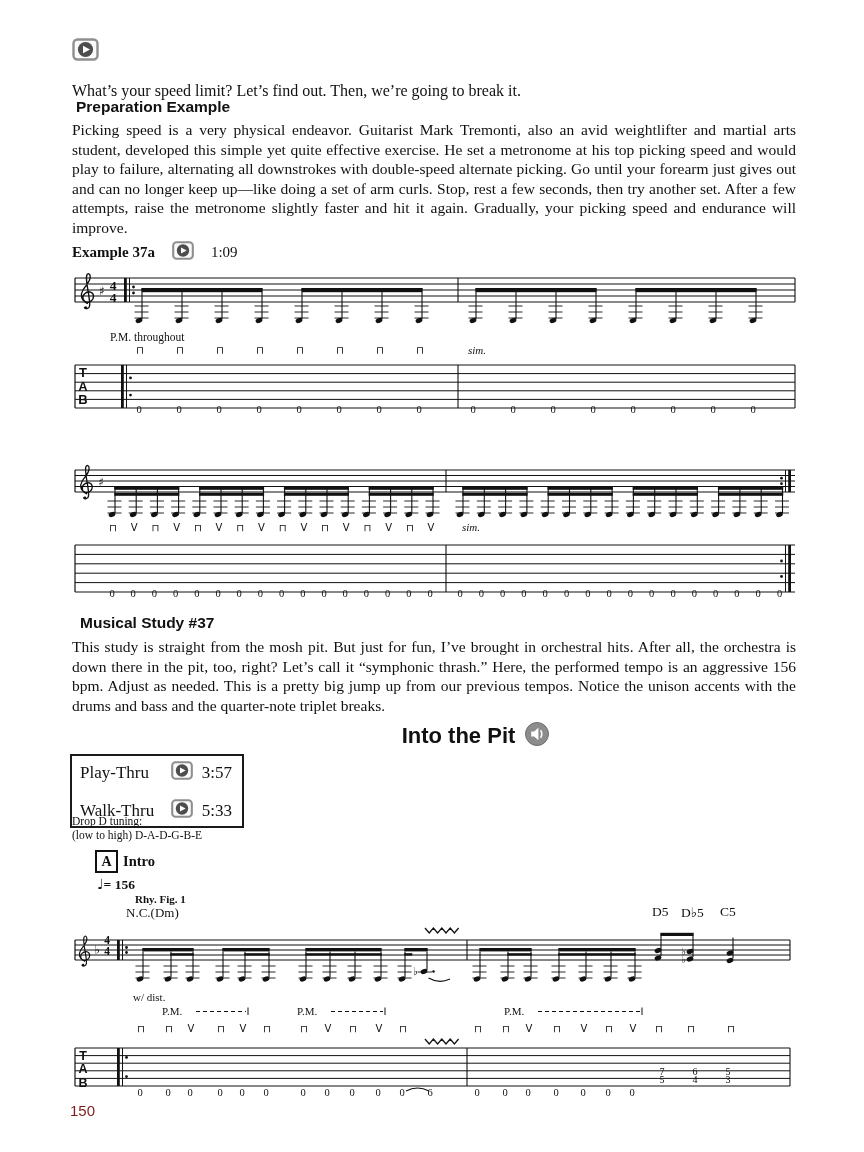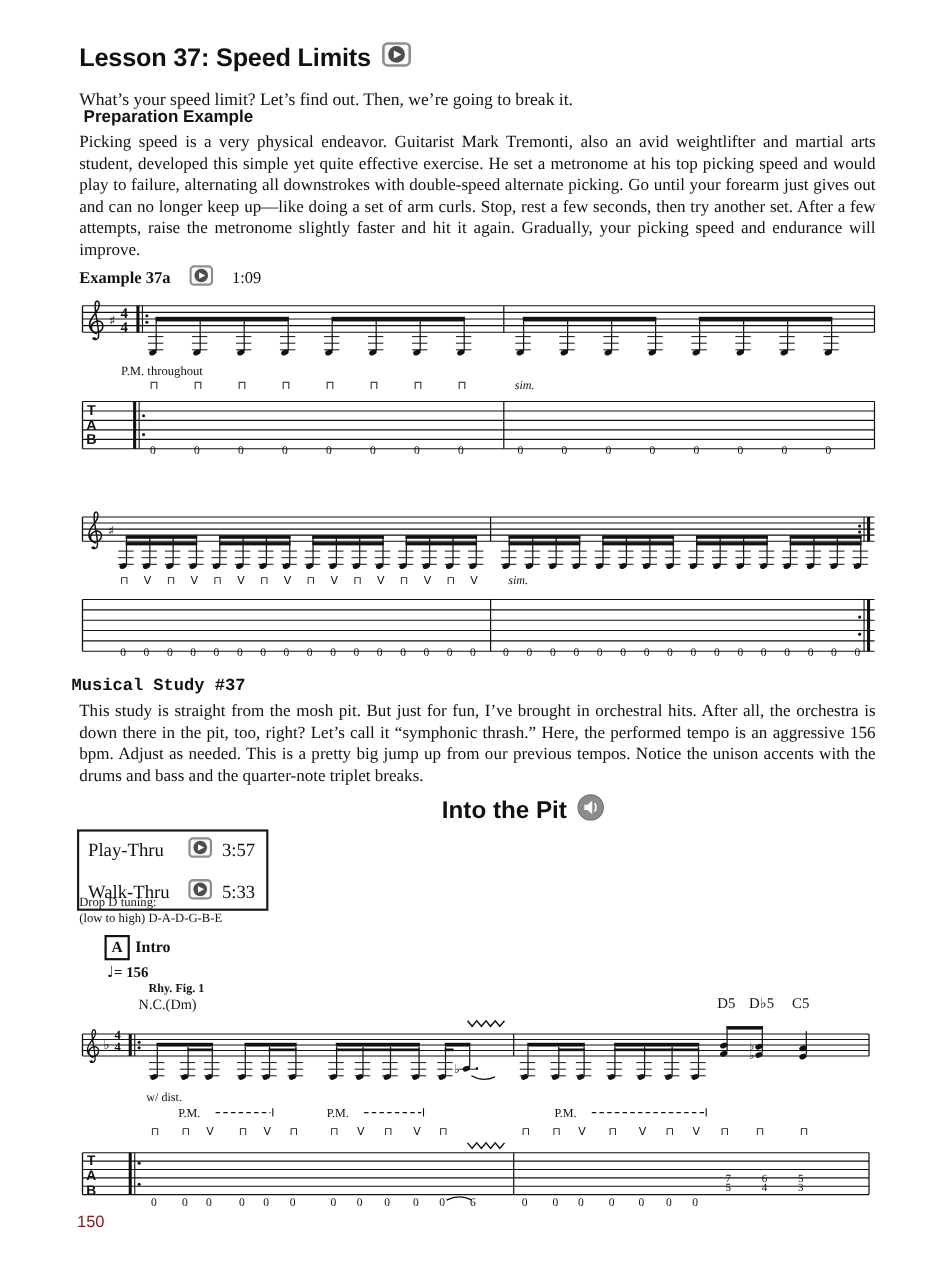--- a/index.html
+++ b/index.html
@@ -31,21 +31,20 @@
   .pagenum{font-size:15px;color:#7f1d1d;}
   .picon{display:inline-block;vertical-align:middle;}
   svg text{user-select:none;}
 </style>
 </head>
 <body>
 
 <div class="page">
 
   <div class="abs" style="left:72px;top:38px;display:flex;align-items:center;gap:10px;">
-    <h1 class="title sans">Lesson 37: Speed Limits</h1>
     <span class="picon">
       <svg width="27" height="23" viewBox="0 0 27 23">
         <rect x="1.5" y="1.5" width="24" height="20" rx="4" fill="#fbfbfb" stroke="#8f8f8f" stroke-width="2.4"></rect>
         <circle cx="13.5" cy="11.5" r="7.6" fill="#4d4d4d"></circle>
         <polygon points="11,7.8 18,11.5 11,15.2" fill="#ffffff"></polygon>
       </svg>
     </span>
   </div>
 
   <p class="abs intro" style="left:72px;top:66px;width:724px;">What’s your speed limit? Let’s find out. Then, we’re going to break it.</p>
@@ -474,21 +473,21 @@
         <text x="630.4" y="141.5" fill="#111" font-size="10.5" font-family="&quot;Liberation Serif&quot;,&quot;DejaVu Sans&quot;,serif" text-anchor="middle">0</text>
         <text x="651.7" y="141.5" fill="#111" font-size="10.5" font-family="&quot;Liberation Serif&quot;,&quot;DejaVu Sans&quot;,serif" text-anchor="middle">0</text>
         <text x="673" y="141.5" fill="#111" font-size="10.5" font-family="&quot;Liberation Serif&quot;,&quot;DejaVu Sans&quot;,serif" text-anchor="middle">0</text>
         <text x="694.3" y="141.5" fill="#111" font-size="10.5" font-family="&quot;Liberation Serif&quot;,&quot;DejaVu Sans&quot;,serif" text-anchor="middle">0</text>
         <text x="715.6" y="141.5" fill="#111" font-size="10.5" font-family="&quot;Liberation Serif&quot;,&quot;DejaVu Sans&quot;,serif" text-anchor="middle">0</text>
         <text x="736.9000000000001" y="141.5" fill="#111" font-size="10.5" font-family="&quot;Liberation Serif&quot;,&quot;DejaVu Sans&quot;,serif" text-anchor="middle">0</text>
         <text x="758.2" y="141.5" fill="#111" font-size="10.5" font-family="&quot;Liberation Serif&quot;,&quot;DejaVu Sans&quot;,serif" text-anchor="middle">0</text>
         <text x="779.5" y="141.5" fill="#111" font-size="10.5" font-family="&quot;Liberation Serif&quot;,&quot;DejaVu Sans&quot;,serif" text-anchor="middle">0</text>
       </svg></div>
 
-  <h2 class="abs subhead sans" style="left:65px;top:614px;font-family:Liberation Mono, monospace;">Musical Study #37</h2>
+  <h2 class="abs subhead sans" style="left:80px;top:614px;">Musical Study #37</h2>
   <p class="abs bodytext" style="left:72px;top:637px;width:724px;">This study is straight from the mosh pit. But just for fun, I’ve brought in orchestral hits. After all, the orchestra is down there in the pit, too, right? Let’s call it “symphonic thrash.” Here, the performed tempo is an aggressive 156 bpm. Adjust as needed. This is a pretty big jump up from our previous tempos. Notice the unison accents with the drums and bass and the quarter-note triplet breaks.</p>
 
   <div class="abs song-title-row" style="left:0;top:721px;">
     <h2 class="song-title sans">Into the Pit</h2>
     <span class="picon">
       <svg width="26" height="26" viewBox="0 0 26 26">
         <circle cx="13" cy="13" r="11.5" fill="#8c8c8c" stroke="#6f6f6f" stroke-width="1"></circle>
         <polygon points="7.2,10.6 10.2,10.6 14.4,6.8 14.4,19.2 10.2,15.4 7.2,15.4" fill="#ffffff"></polygon>
         <path d="M16.6 9.2 Q19 13 16.6 16.8" fill="none" stroke="#ffffff" stroke-width="1.5"></path>
       </svg>

